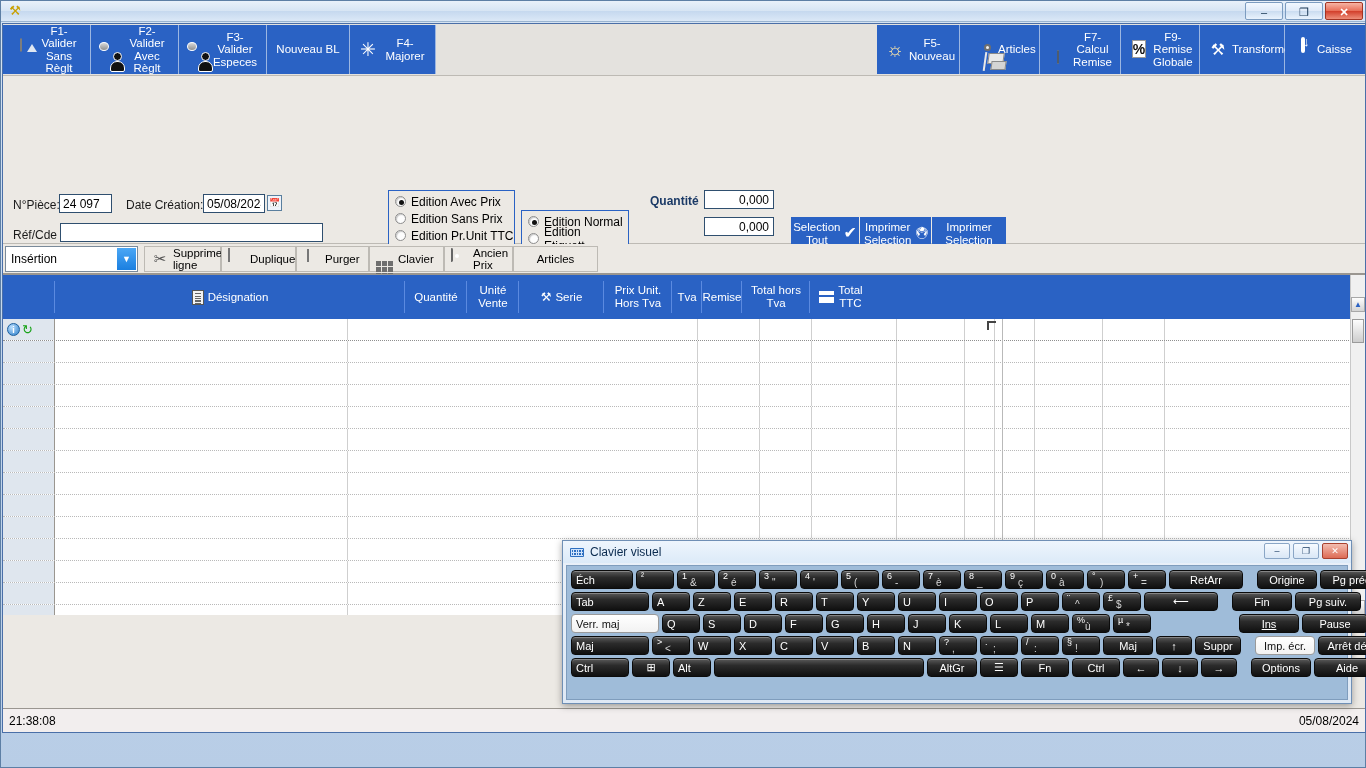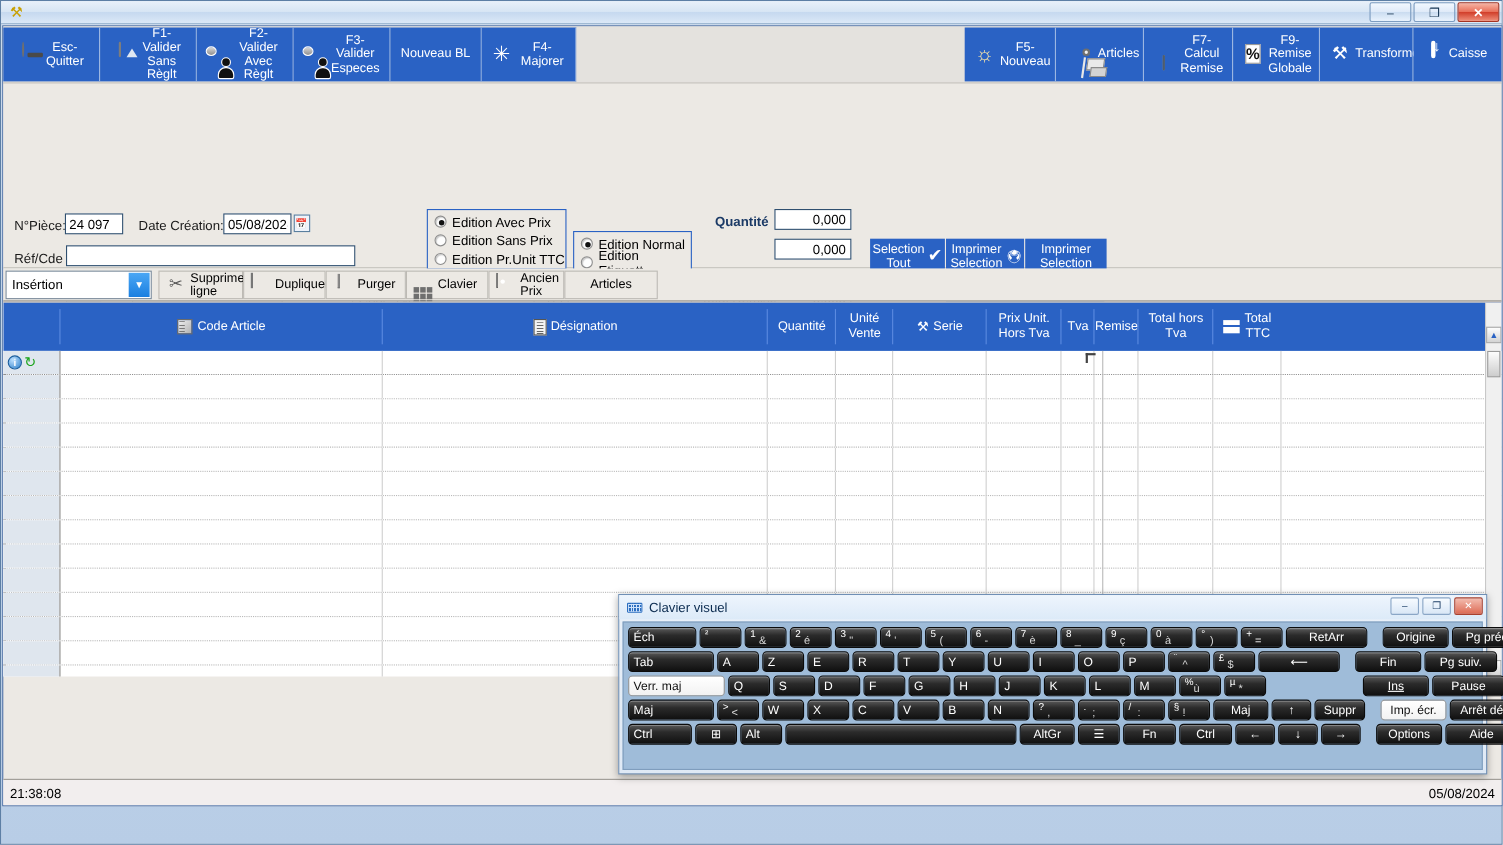--- a/index.html
+++ b/index.html
@@ -274,24 +274,20 @@
         </div>
     </div>
   </div>
 
   <div id="client-window">
 
 
     <div id="main-toolbar">
       <div id="tb-left">
         <button class="tb-btn" style="width:88px">
-          <span class="tb-ico"><span class="ico-minus"></span></span>
-          <span>Esc-Quitter</span>
-        </button>
-        <button class="tb-btn" style="width:88px">
           <span class="tb-ico"><span class="ico-upbox"></span></span>
           <span>F1-Valider
 Sans Règlt</span>
         </button>
         <button class="tb-btn" style="width:88px">
           <span class="tb-ico">
             <span class="ico-person"><i class="h"></i><i class="b"></i><i class="g"></i></span></span>
           <span>F2-Valider
 Avec Règlt</span>
         </button>
@@ -471,25 +467,20 @@
 Prix</span></div>
       <div class="sb-btn" style="width:85px;justify-content:center">
         <span>Articles</span></div>
     </div>
 
     <div id="grid-wrap">
       <div id="grid-header">
         <div class="gh" style="width:52px">
             <span class="sep"></span>
           </div>
-        <div class="gh" style="width:293px">
-          <span class="ico-cube"></span>
-          <span>Code Article</span>
-            <span class="sep"></span>
-          </div>
         <div class="gh" style="width:350px">
           <span class="ico-lines"></span>
           <span>Désignation</span>
             <span class="sep"></span>
           </div>
         <div class="gh" style="width:62px">
           <span>Quantité</span>
             <span class="sep"></span>
           </div>
         <div class="gh" style="width:52px">

